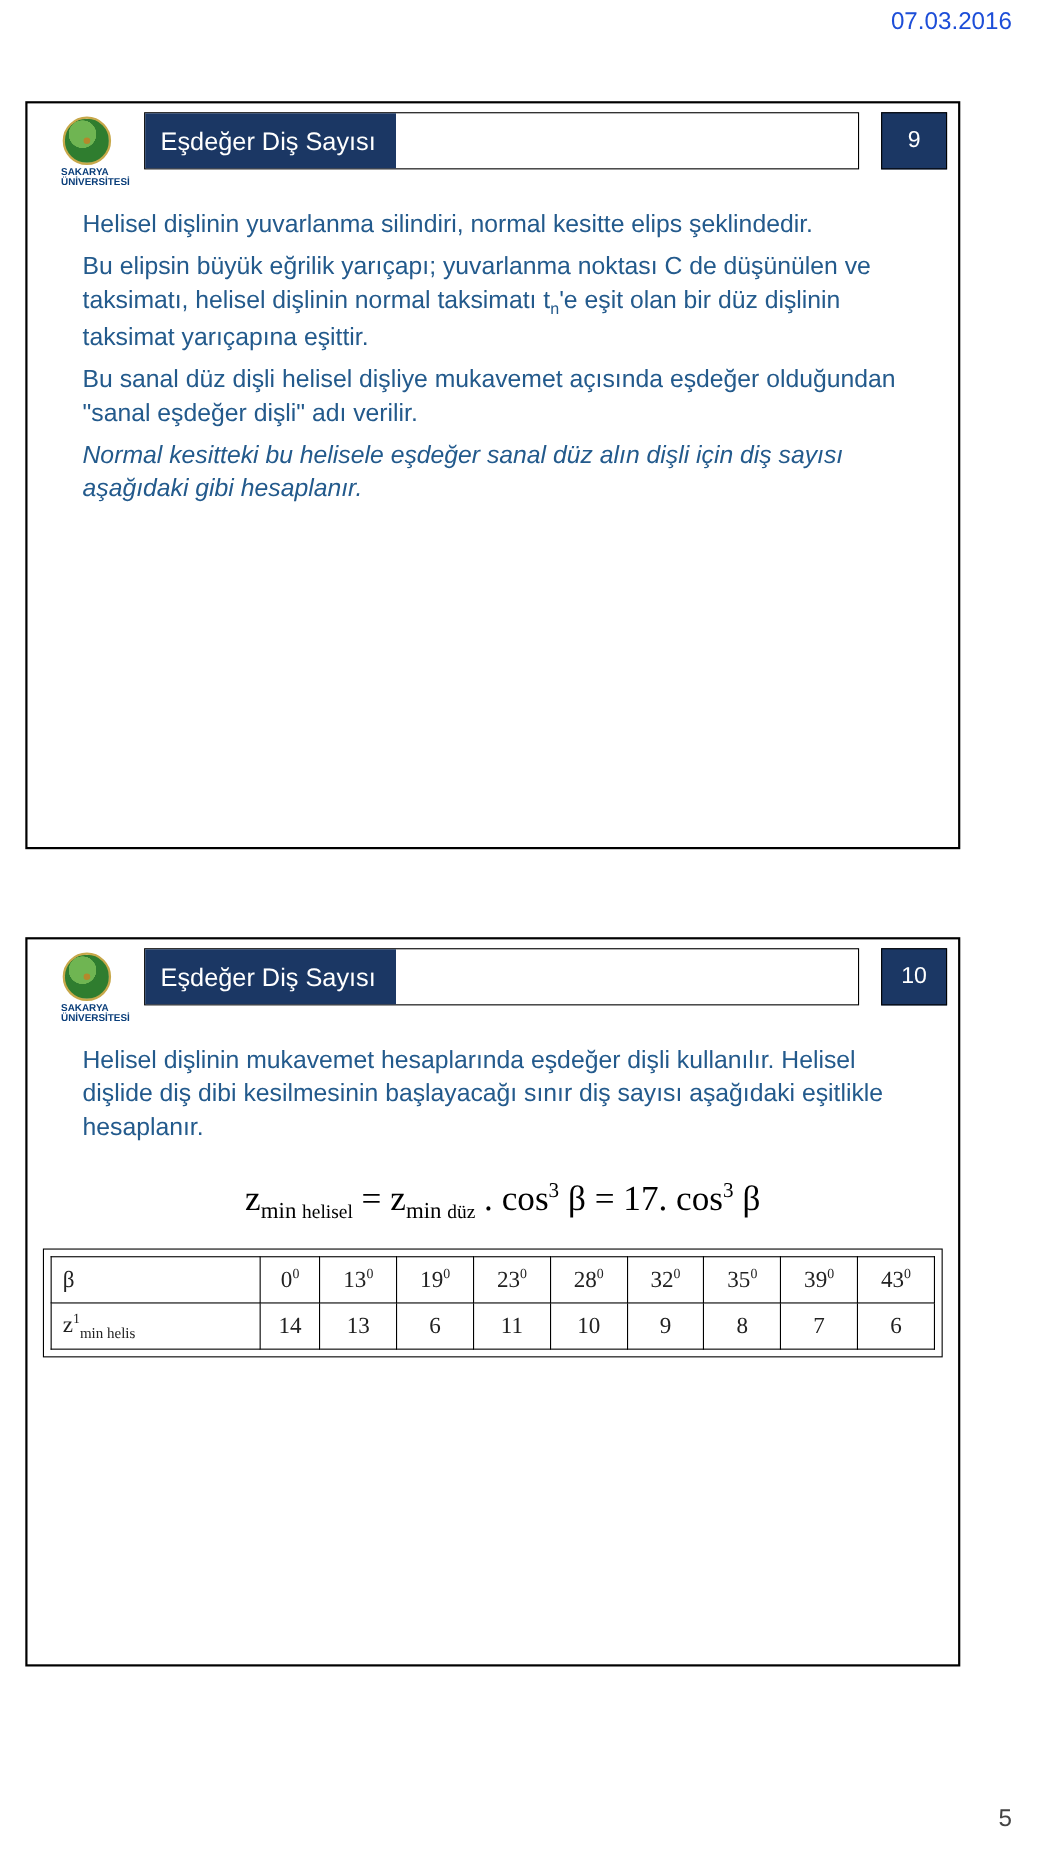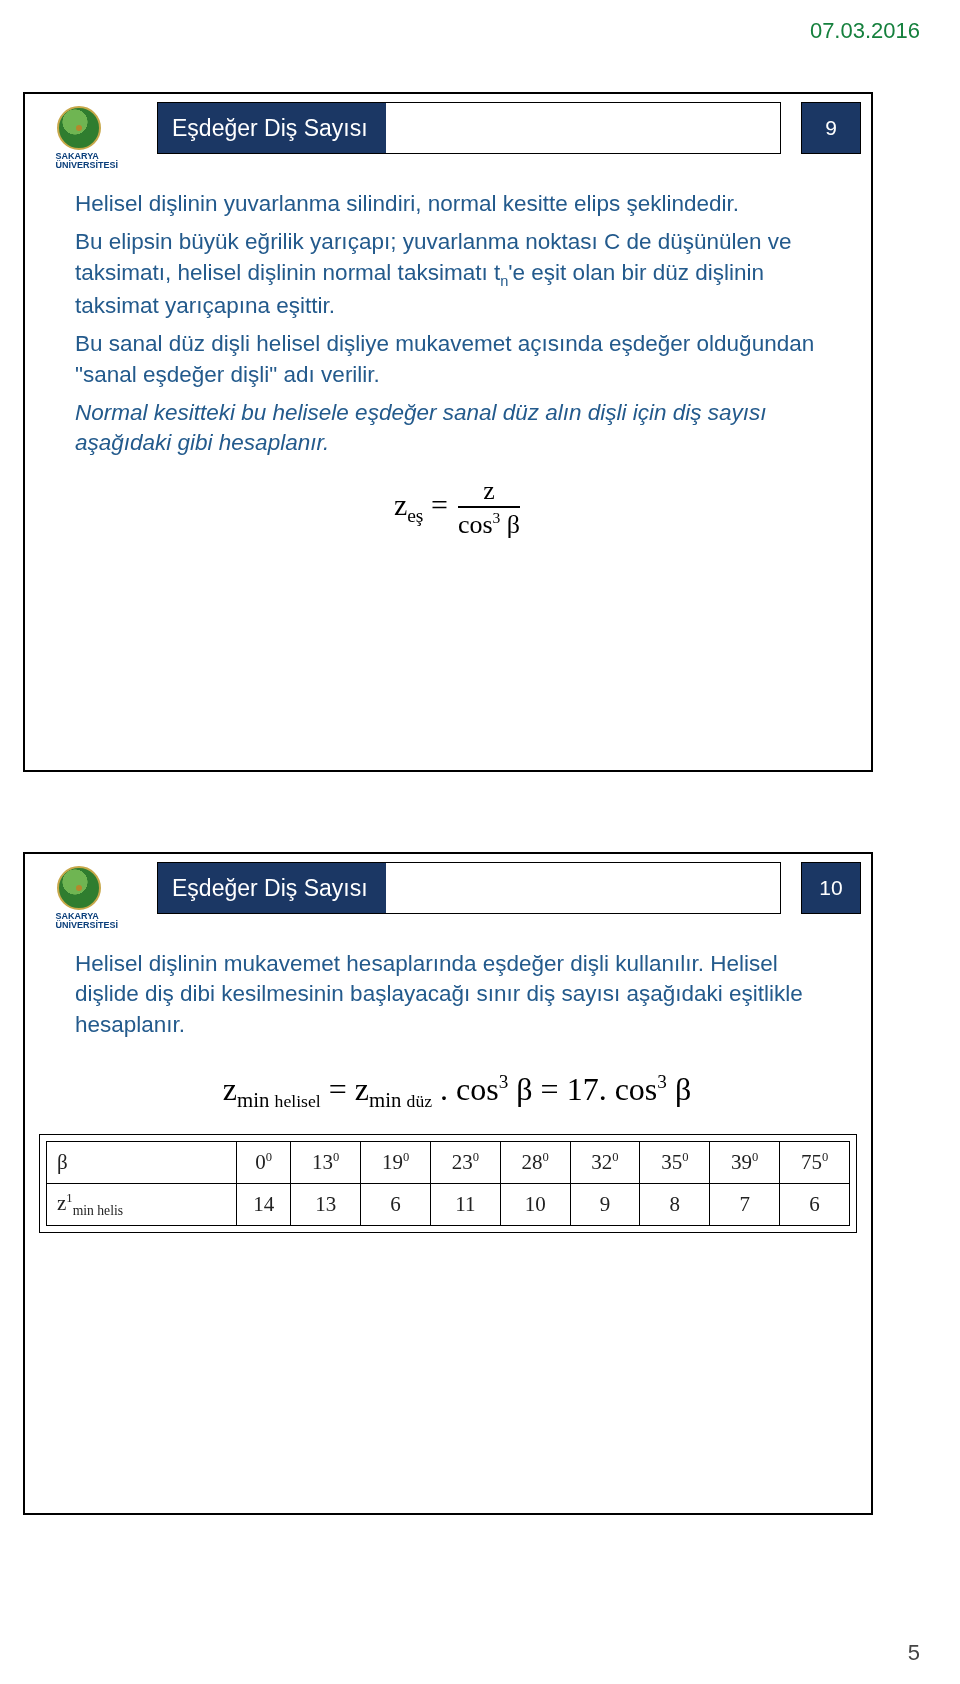--- a/index.html
+++ b/index.html
@@ -11,24 +11,24 @@
     color: #222;
   }
   .page {
     width: 960px;
     height: 1684px;
     position: relative;
     padding: 18px 0 0 0;
   }
   .date-top {
     position: absolute;
-    top: 18px;
+    top: 6px;
     right: 40px;
     font-size: 22px;
-    color: #15803d;
+    color: #1d4ed8;
   }
   .page-num {
     position: absolute;
     bottom: 18px;
     right: 40px;
     font-size: 22px;
     color: #444;
   }
   .slide {
     width: 850px;
@@ -83,21 +83,20 @@
   }
   .title-box {
     flex: 1;
     border: 1.5px solid #000;
     background: #fff;
     display: flex;
     align-items: center;
     justify-content: space-between;
     height: 52px;
     padding: 0 0 0 0;
-    margin-left: 26px;
   }
   .title-text {
     background: #1b3764;
     color: #fff;
     font-size: 23px;
     font-weight: 500;
     padding: 11px 18px 11px 14px;
     height: 100%;
     display: flex;
     align-items: center;
@@ -202,34 +201,20 @@
     </div>
 
     <div class="slide-body">
       <p>Helisel dişlinin yuvarlanma silindiri, normal kesitte elips şeklindedir.</p>
       <p>
         <span>Bu elipsin büyük eğrilik yarıçapı; yuvarlanma noktası C de düşünülen ve taksimatı, helisel dişlinin normal taksimatı t</span><span class="sub">n</span><span>'e eşit olan bir düz dişlinin taksimat yarıçapına eşittir.</span>
       </p>
       <p>Bu sanal düz dişli helisel dişliye mukavemet açısında eşdeğer olduğundan "sanal eşdeğer dişli" adı verilir.</p>
       <p style="font-style: italic;">Normal kesitteki bu helisele eşdeğer sanal düz alın dişli için diş sayısı aşağıdaki gibi hesaplanır.</p>
 
-      <div class="formula-inline">
-        <span class="zes">
-          <span>
-            <span>z</span><span class="sub">eş</span>
-            <span> = </span>
-          </span>
-          <span class="frac">
-            <span class="num">z</span>
-            <span class="den">
-              <span>cos</span><span class="sup">3</span><span> β</span>
-            </span>
-          </span>
-        </span>
-      </div>
     </div>
   </div>
 
   <div class="slide slide-2">
     <div class="slide-header">
       <div class="logo-box">
         <div class="logo-circle"></div>
         <div class="logo-text">
           <span>SAKARYA</span><br>
           <span>ÜNİVERSİTESİ</span>
@@ -257,21 +242,21 @@
             <tr>
           <td class="label">β</td>
           <td><span>0</span><span class="deg-sup">0</span></td>
           <td><span>13</span><span class="deg-sup">0</span></td>
           <td><span>19</span><span class="deg-sup">0</span></td>
           <td><span>23</span><span class="deg-sup">0</span></td>
           <td><span>28</span><span class="deg-sup">0</span></td>
           <td><span>32</span><span class="deg-sup">0</span></td>
           <td><span>35</span><span class="deg-sup">0</span></td>
           <td><span>39</span><span class="deg-sup">0</span></td>
-          <td><span>75</span><span class="deg-sup">0</span></td>
+          <td><span>43</span><span class="deg-sup">0</span></td>
         </tr>
         <tr>
           <td class="label">
             <span>z</span><span class="deg-sup">1</span><span class="sub">min helis</span>
           </td>
           <td>14</td>
           <td>13</td>
           <td>6</td>
           <td>11</td>
           <td>10</td>

